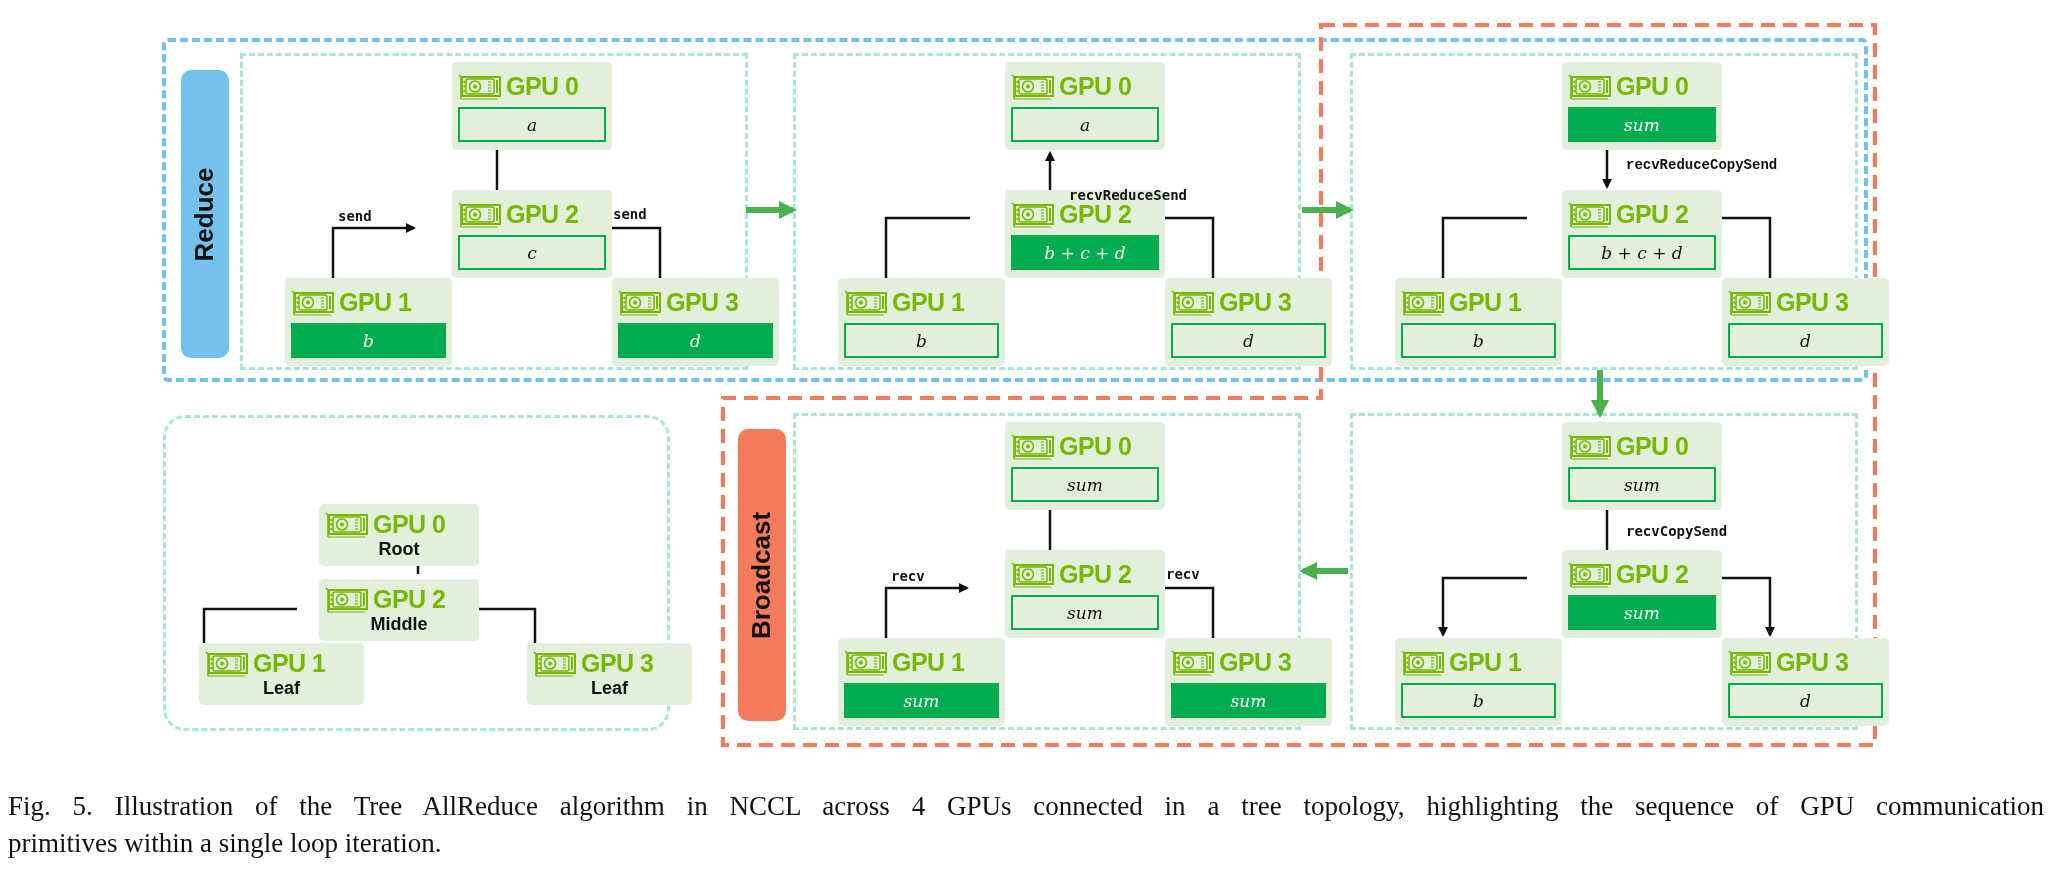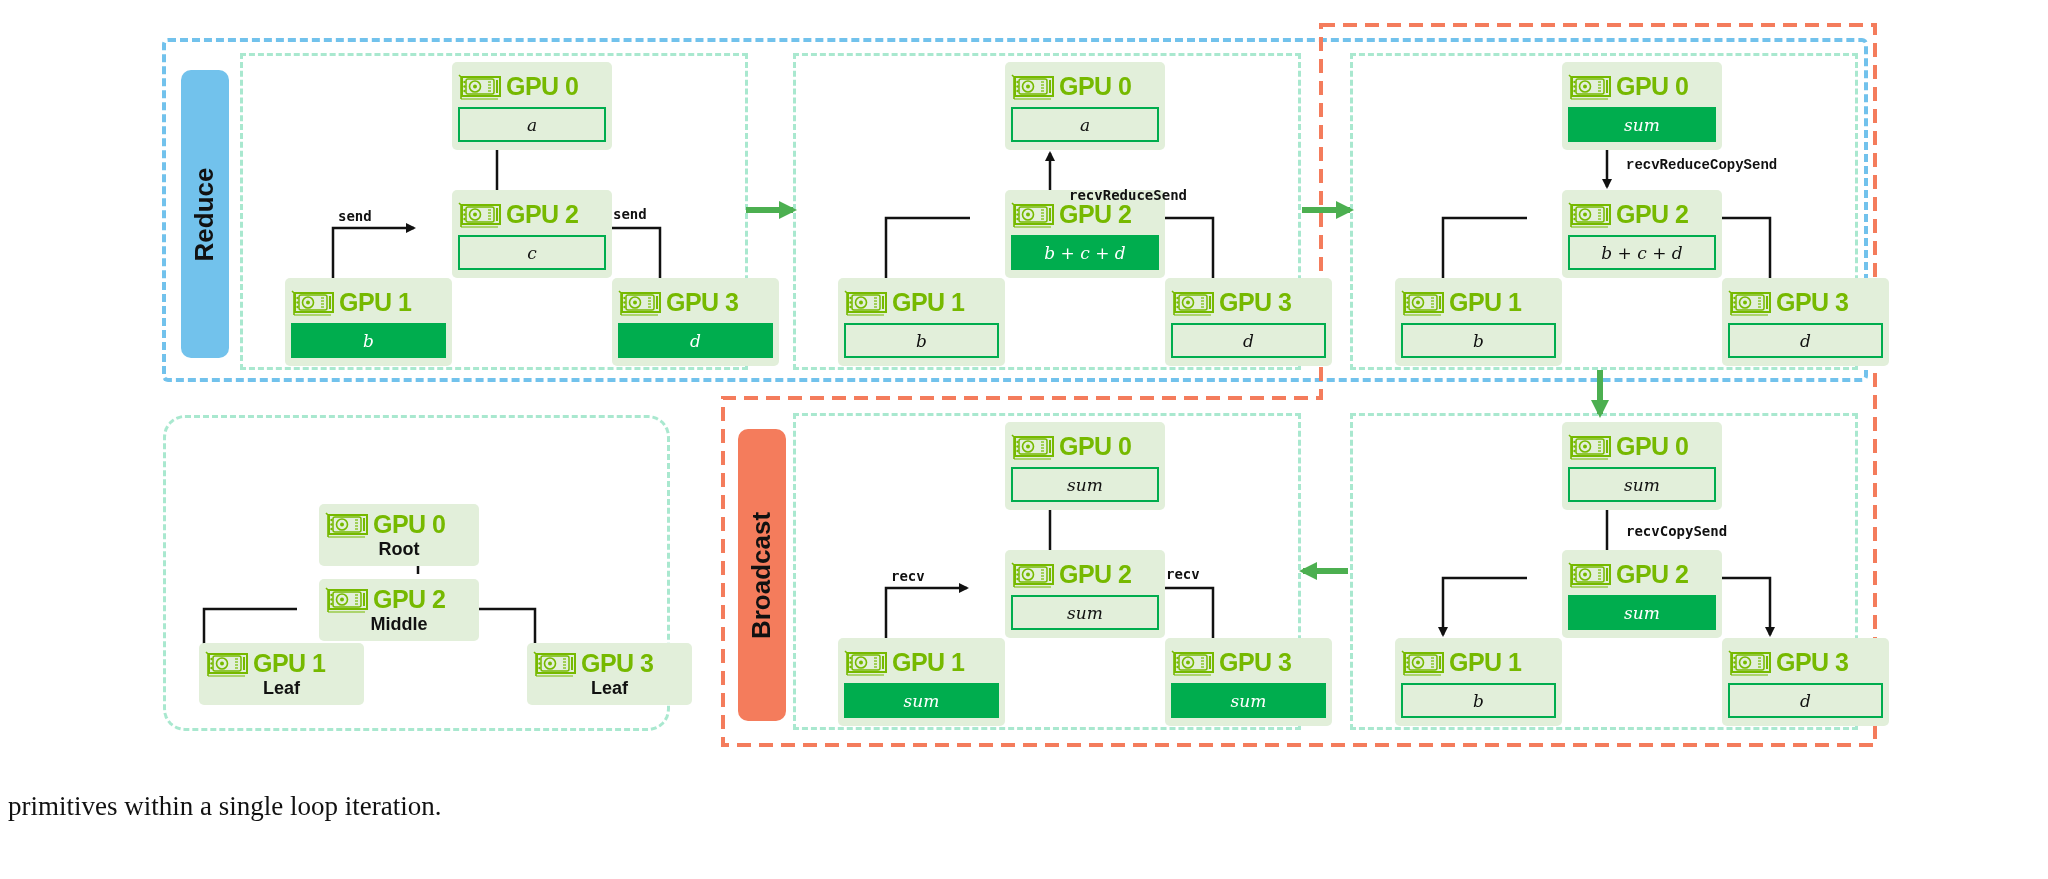--- a/index.html
+++ b/index.html
@@ -336,14 +336,15 @@
             <use href="#gpu-sym"></use>
           </svg>
       <span class="gpu-name">GPU 3</span>
     </div>
     <div class="role">Leaf</div>
       </div>
     </div>
 </div>
 
 <div class="abs caption" style="left:8px;top:788px;width:2036px;">
+  <div style="white-space:nowrap;text-align:justify;text-align-last:justify;">Fig. 5.  Illustration of the Tree AllReduce algorithm in NCCL across 4 GPUs connected in a tree topology, highlighting the sequence of GPU communication</div>
   <div>primitives within a single loop iteration.</div>
 </div>
 
 </body></html>

